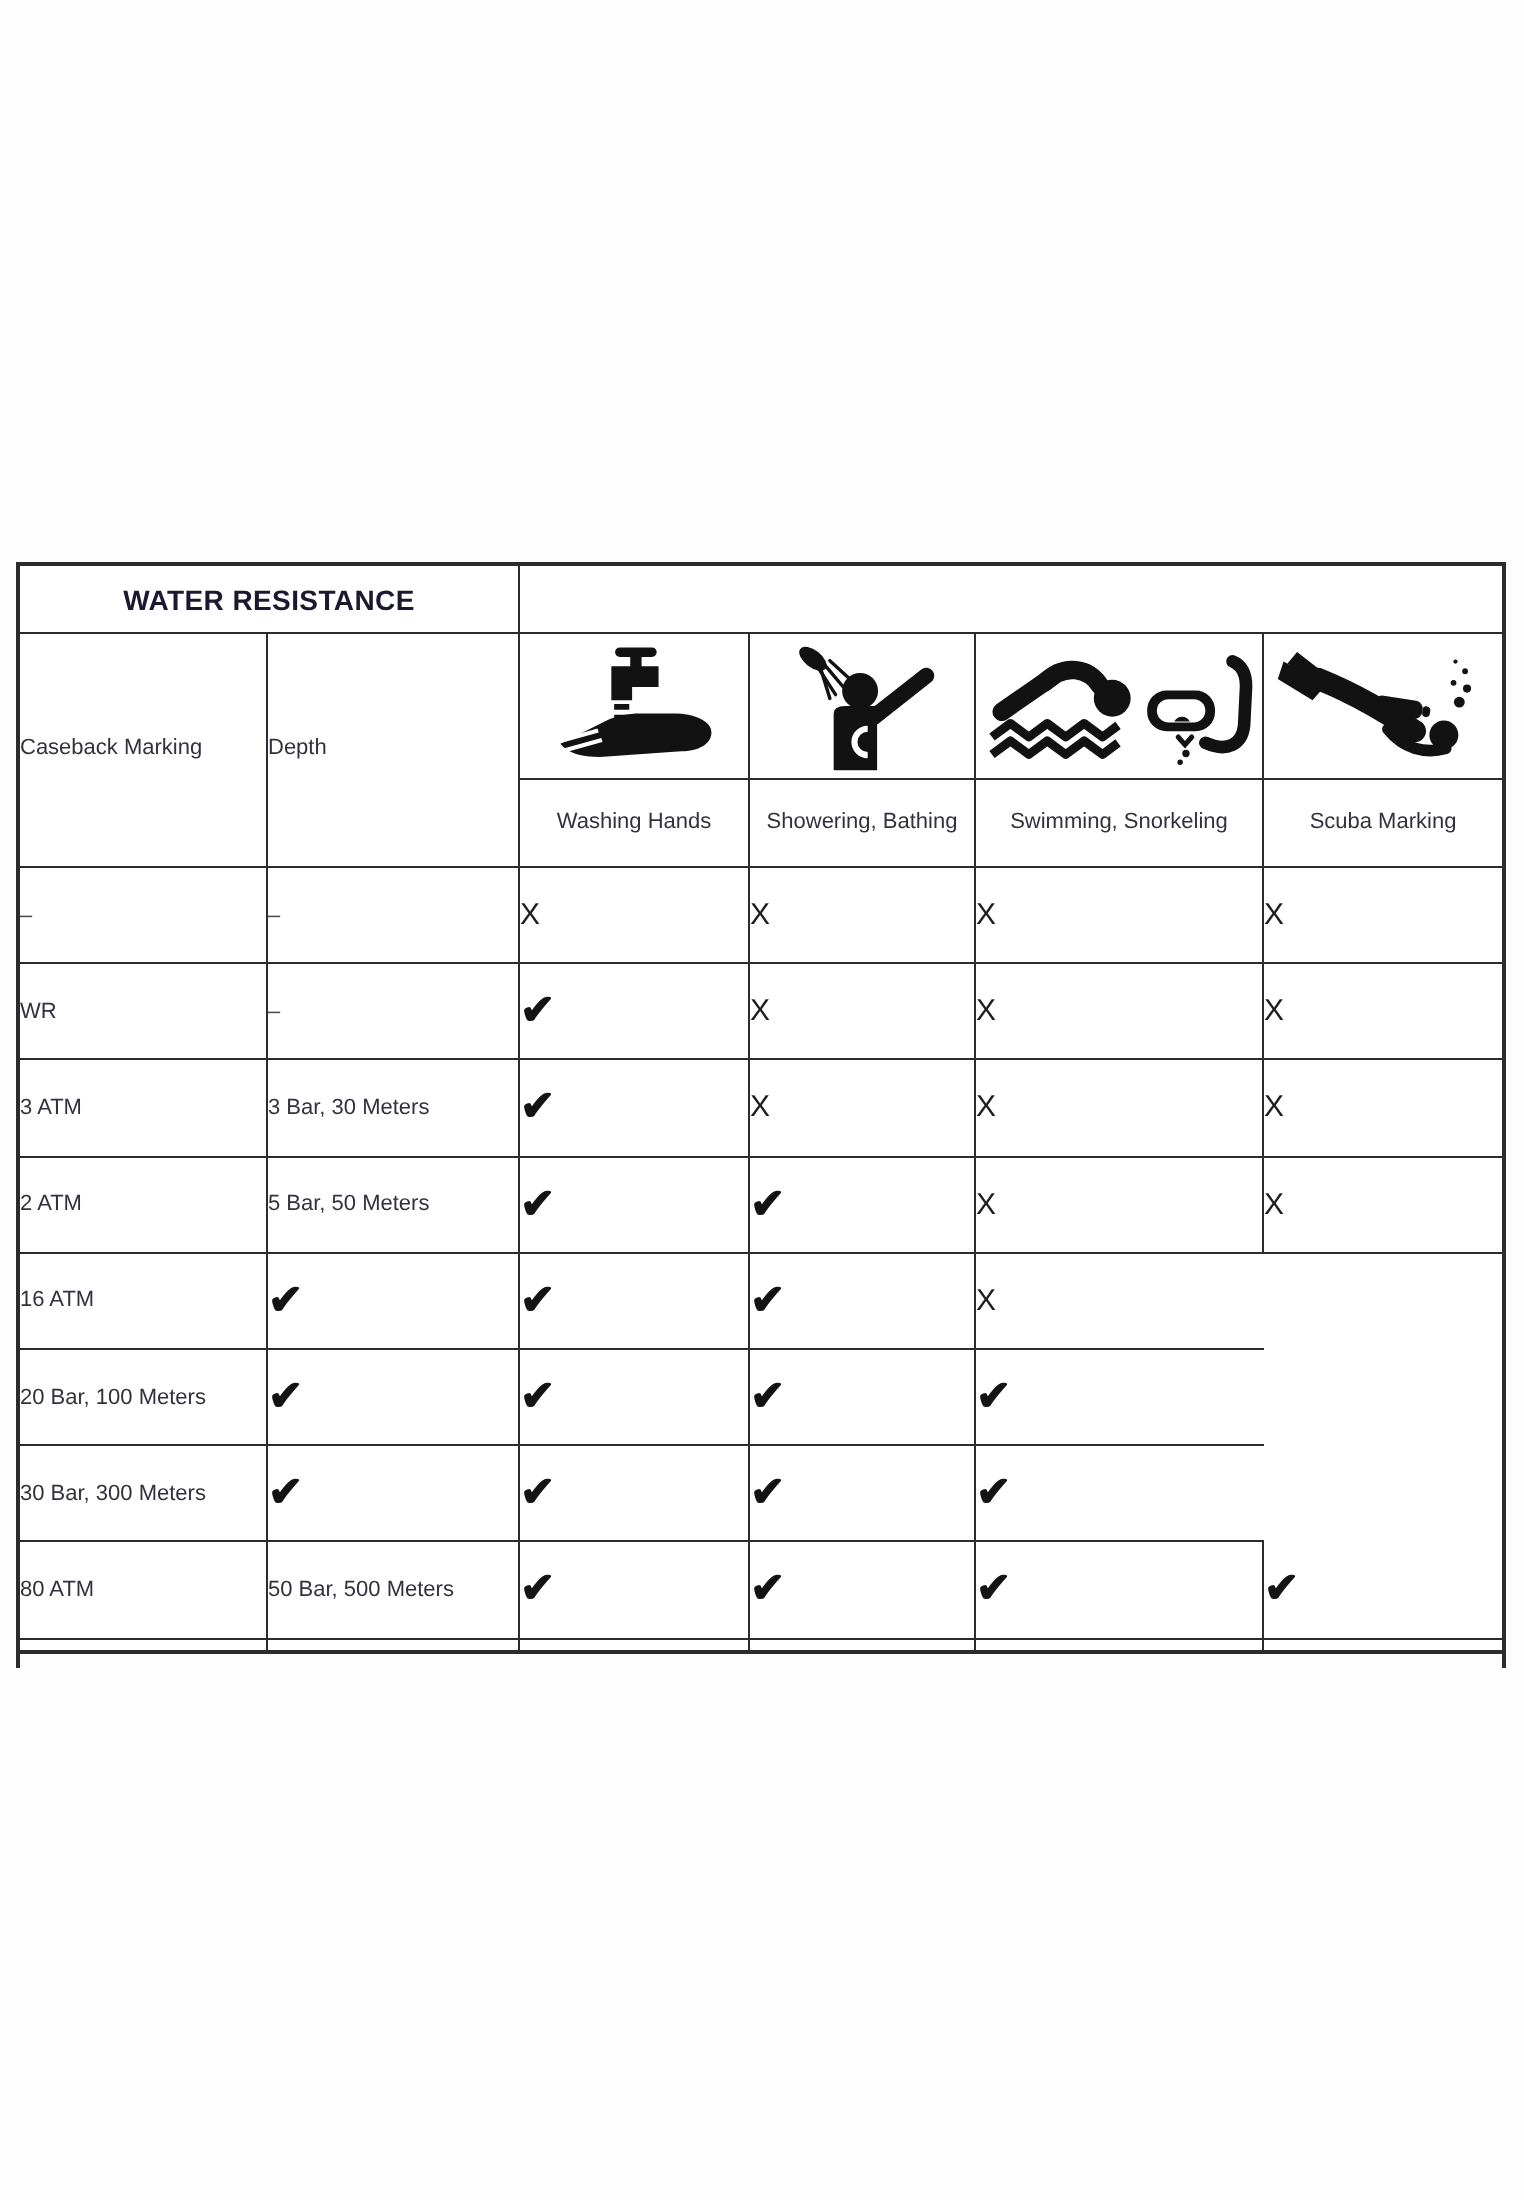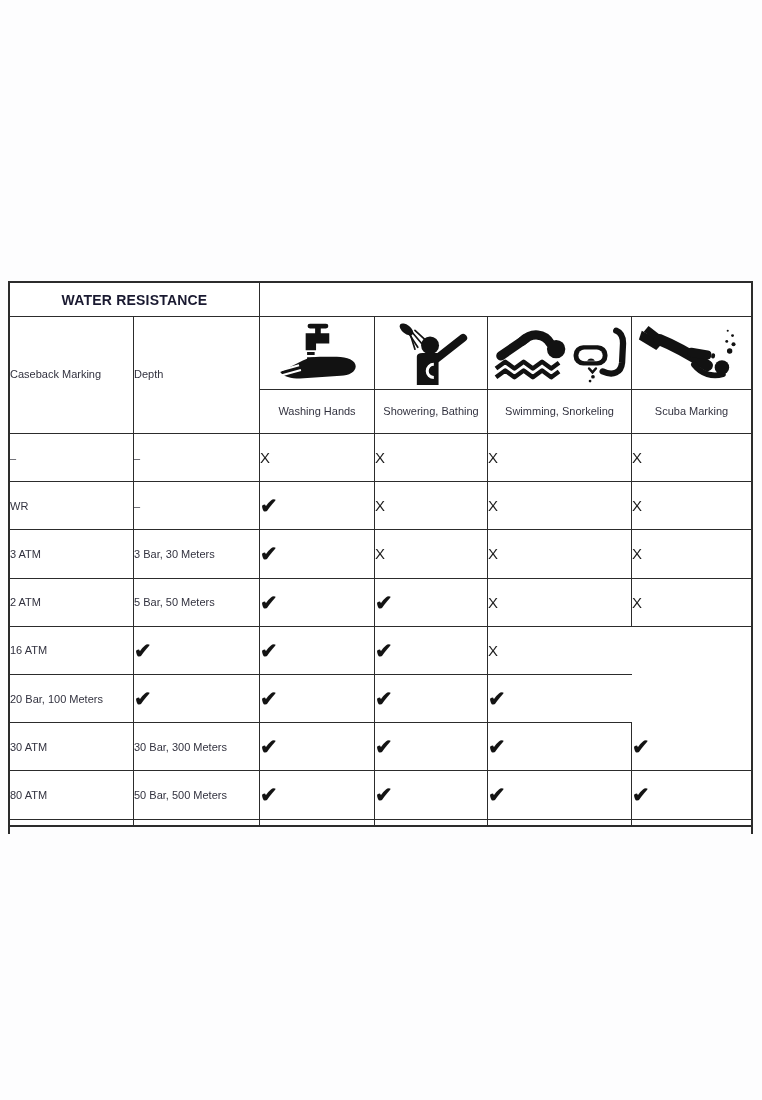--- a/index.html
+++ b/index.html
@@ -279,23 +279,20 @@
       <div class="cell">
           <span class="mark is-check">✔</span>
         </div>
       <div class="cell last">
           <span class="mark is-check">✔</span>
         </div>
     </div>
 
     <div class="grid data-row">
       <div class="cell">
-          <span class="val-text">30 ATM</span>
-        </div>
-      <div class="cell">
           <span class="val-text">30 Bar, 300 Meters</span>
         </div>
       <div class="cell">
           <span class="mark is-check">✔</span>
         </div>
       <div class="cell">
           <span class="mark is-check">✔</span>
         </div>
       <div class="cell">
           <span class="mark is-check">✔</span>

